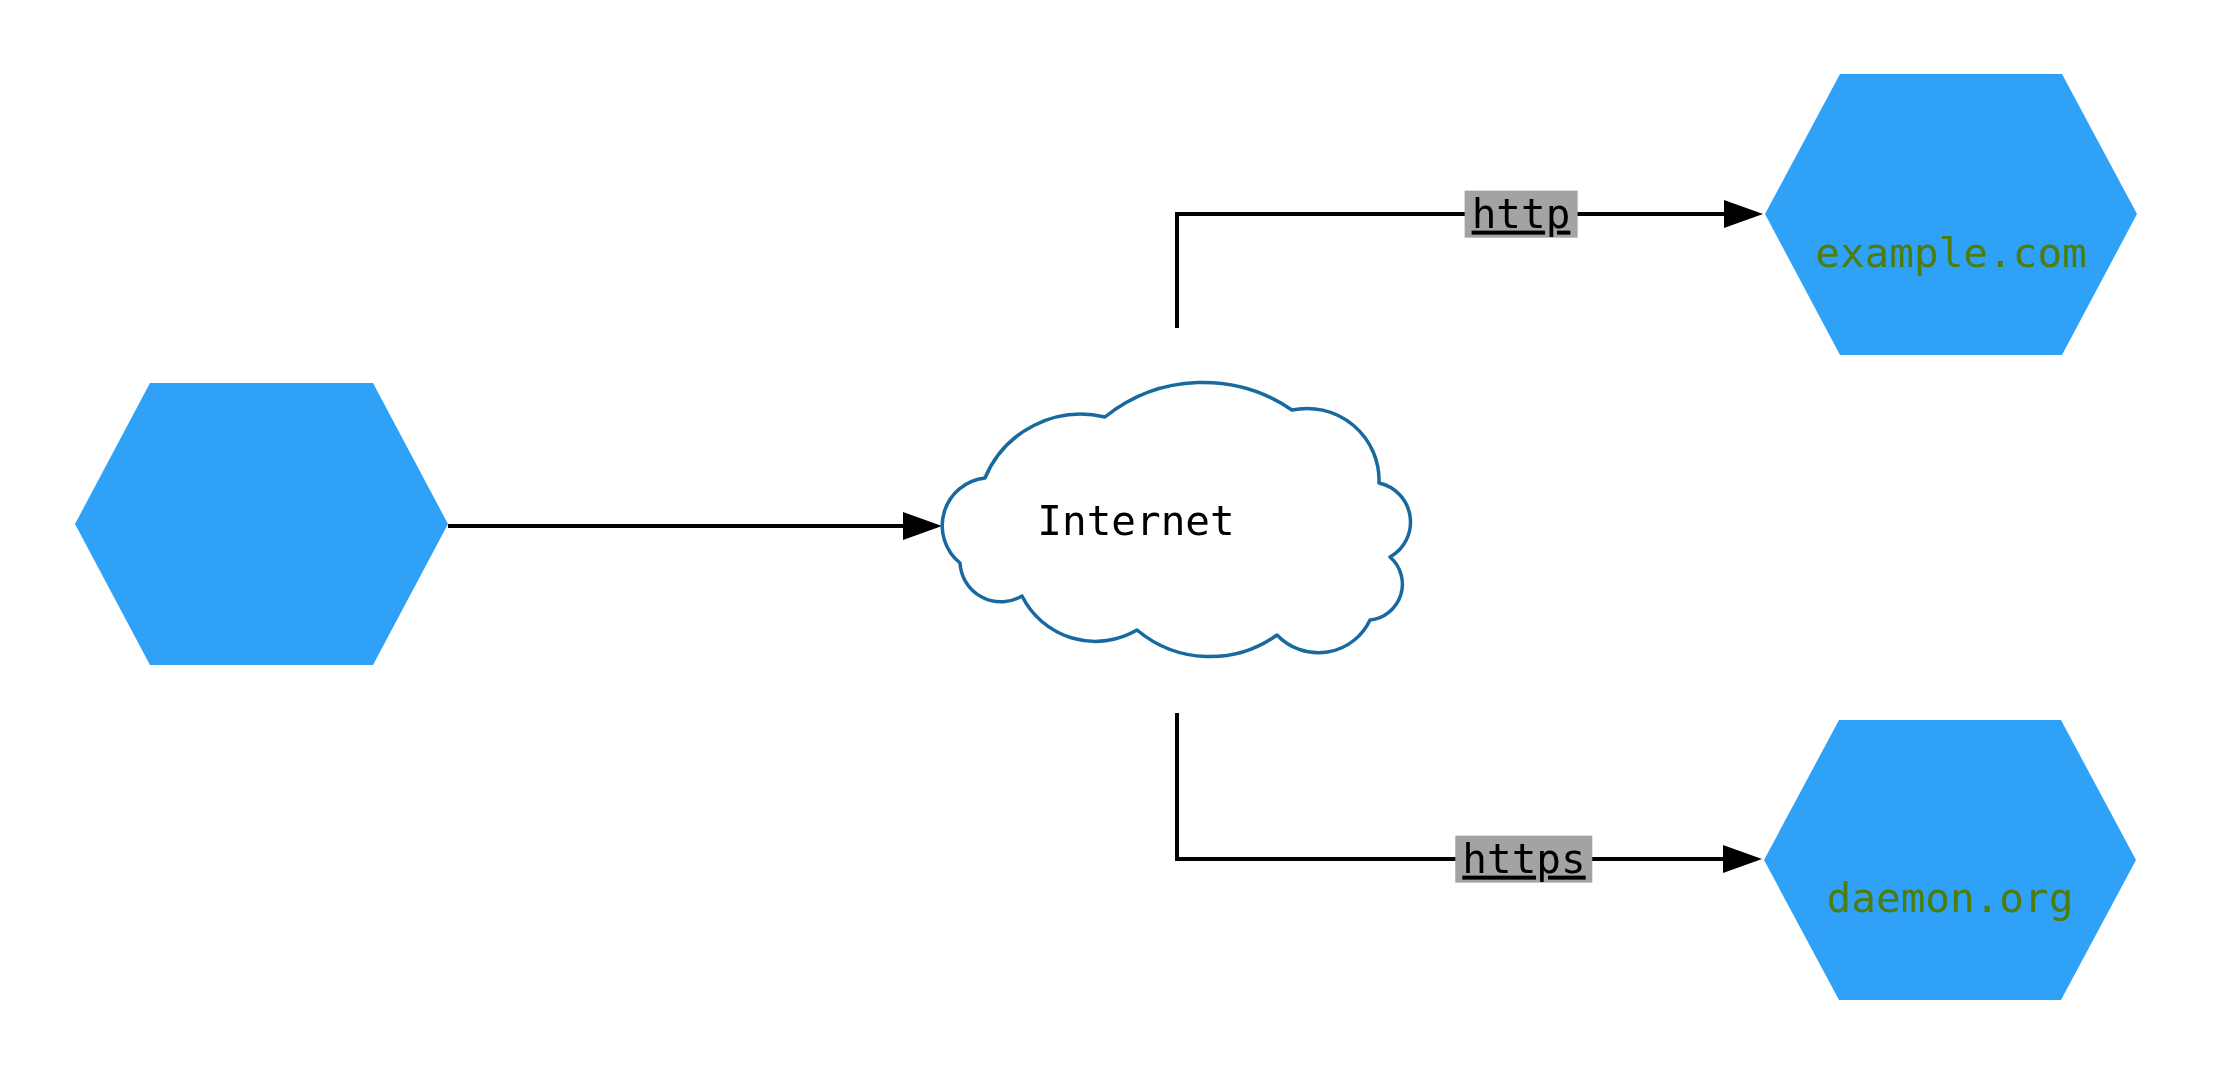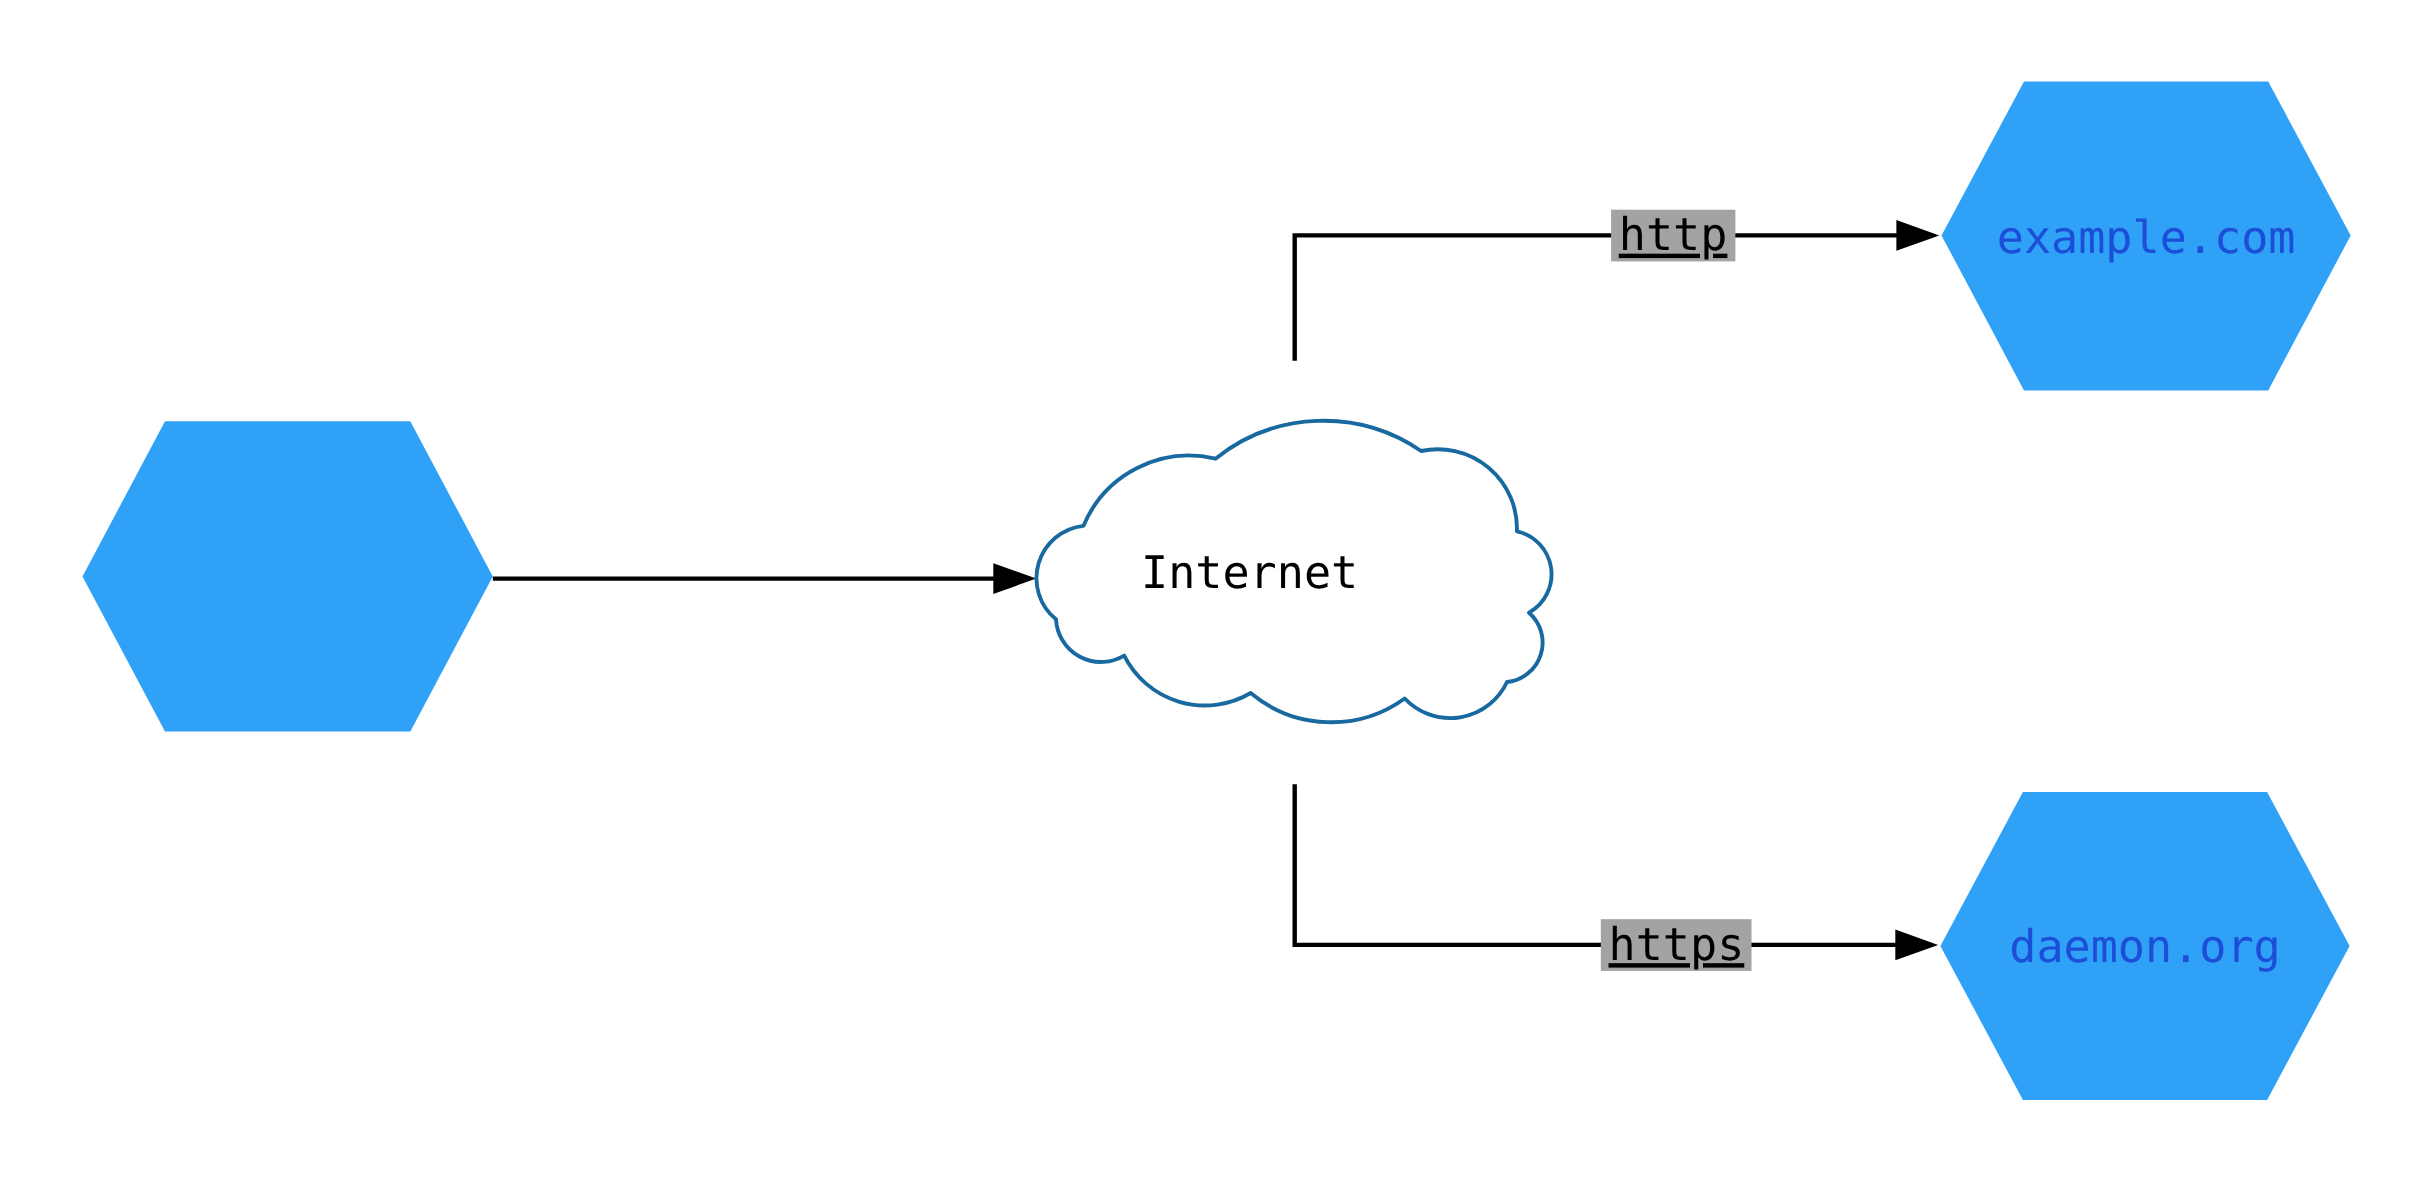--- a/index.html
+++ b/index.html
@@ -39,21 +39,22 @@
   .label {
     position: absolute;
     transform: translate(-50%, -50%);
     font-size: 41px;
     line-height: 1.14;
     white-space: pre-line;
     text-align: center;
     color: #000000;
   }
   .node-label {
-    color: #1d4ed8;
+    color: #4d7c0f;
+    margin-top: 37px;
   }
   .edge-label {
     background: #a3a3a3;
     padding: 0 7px;
     white-space: nowrap;
     text-decoration: underline;
   }
 </style>
 </head>
 <body>

